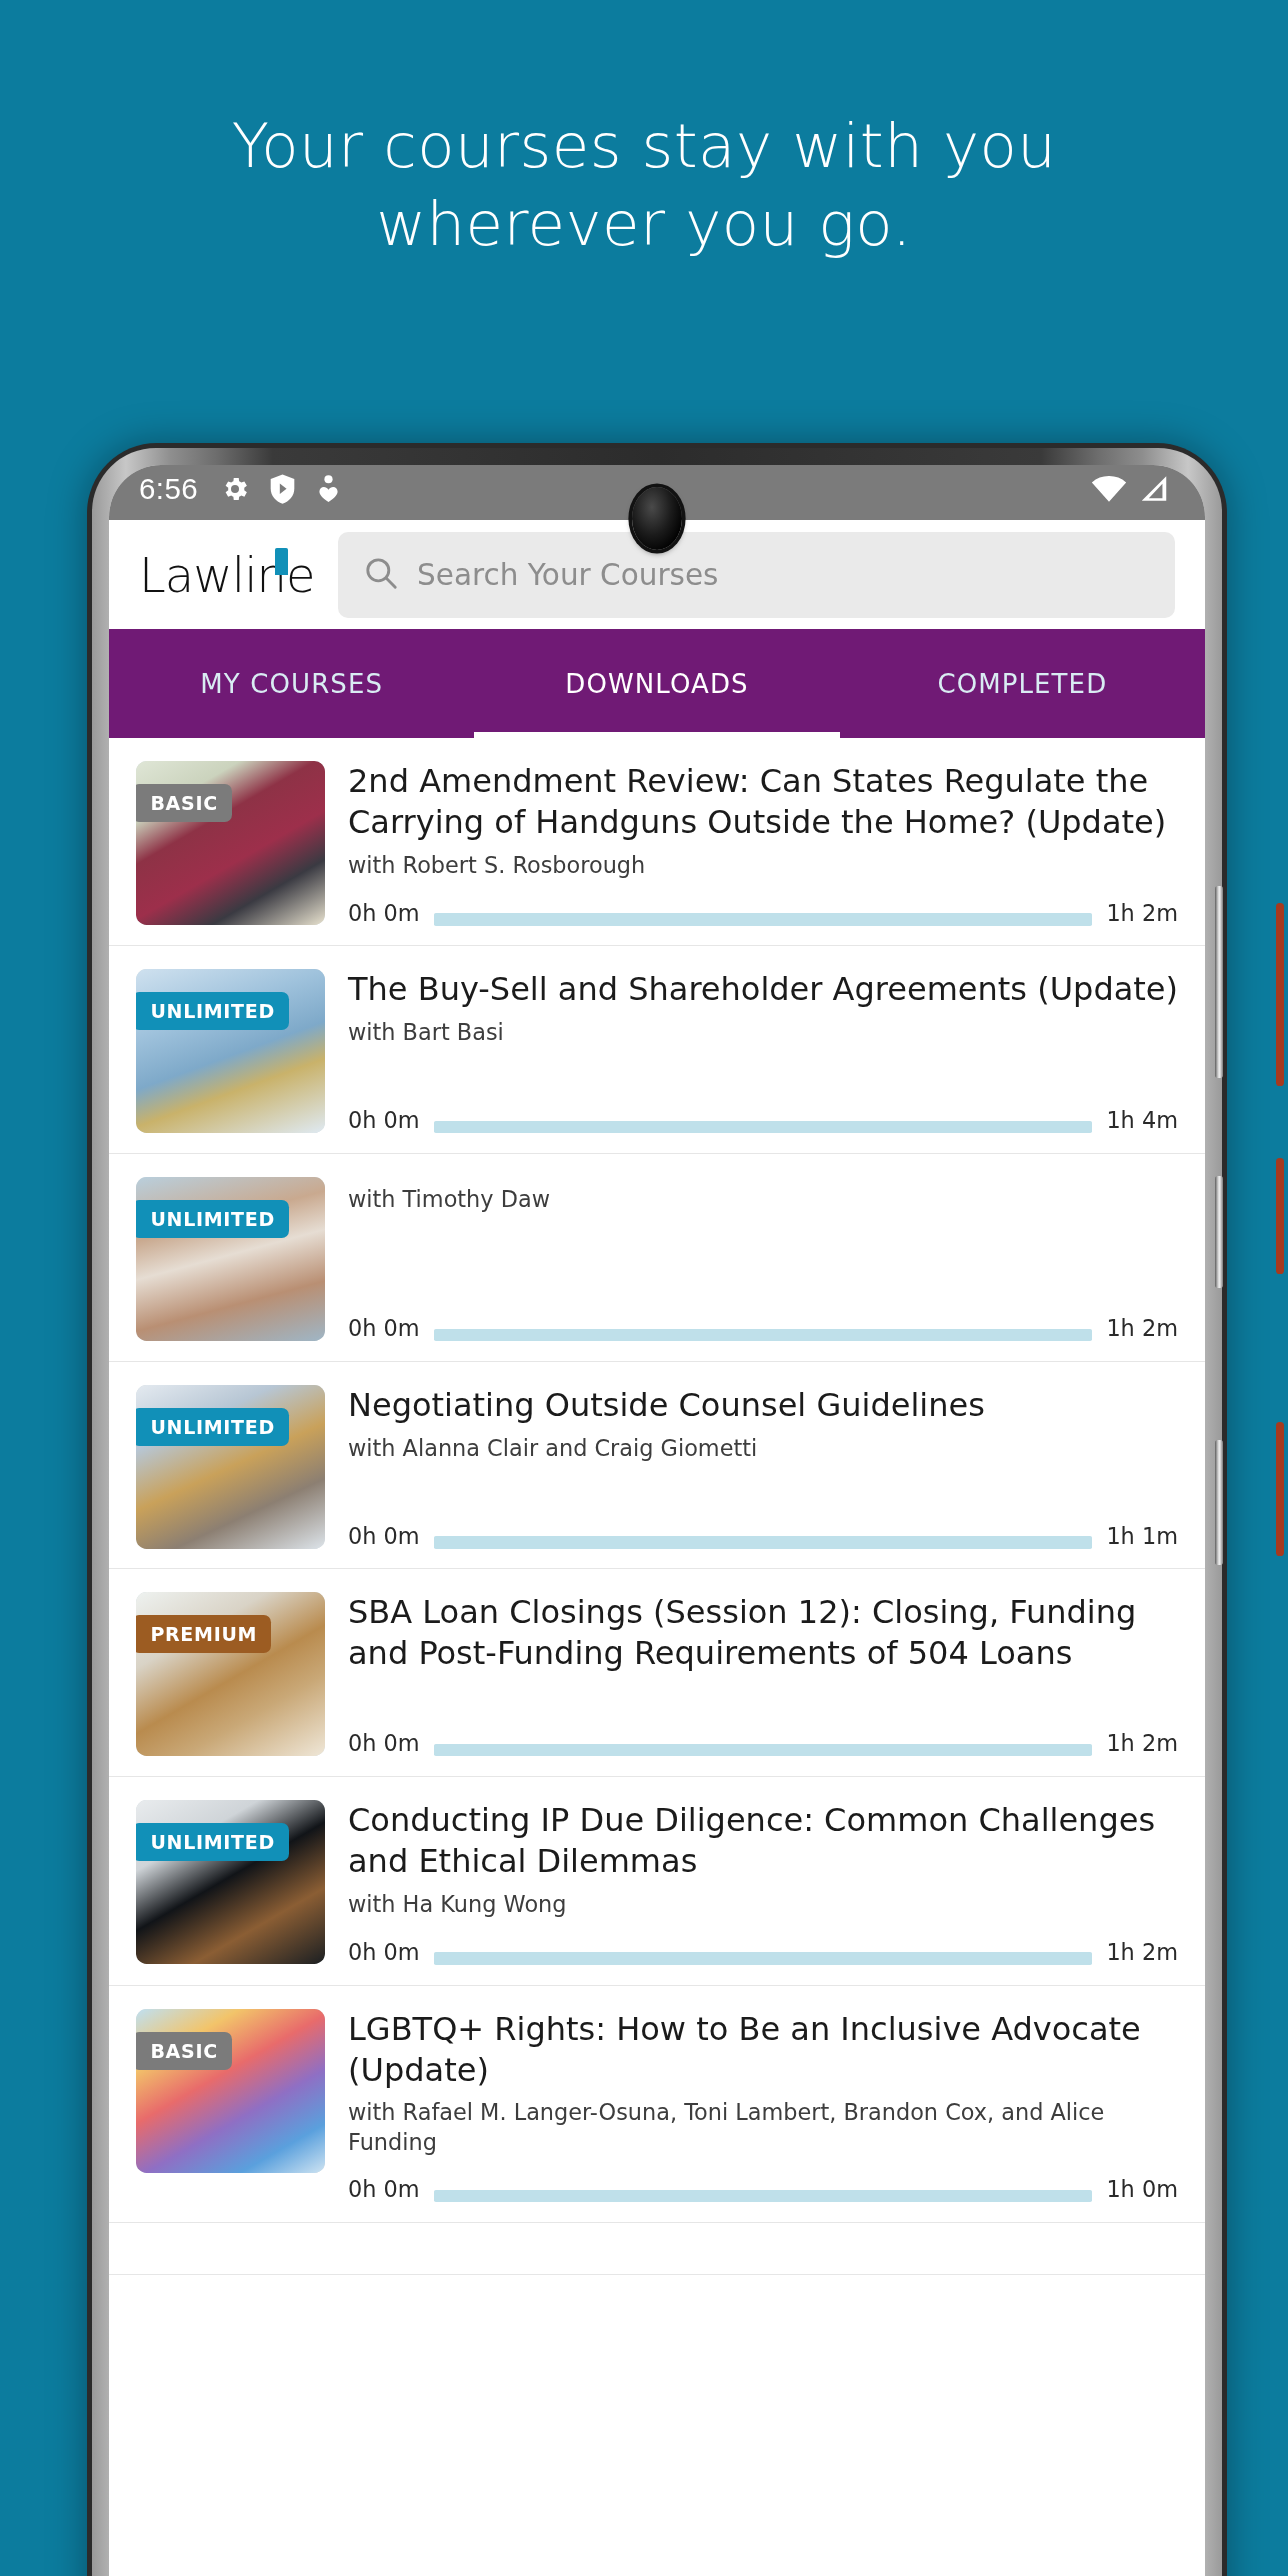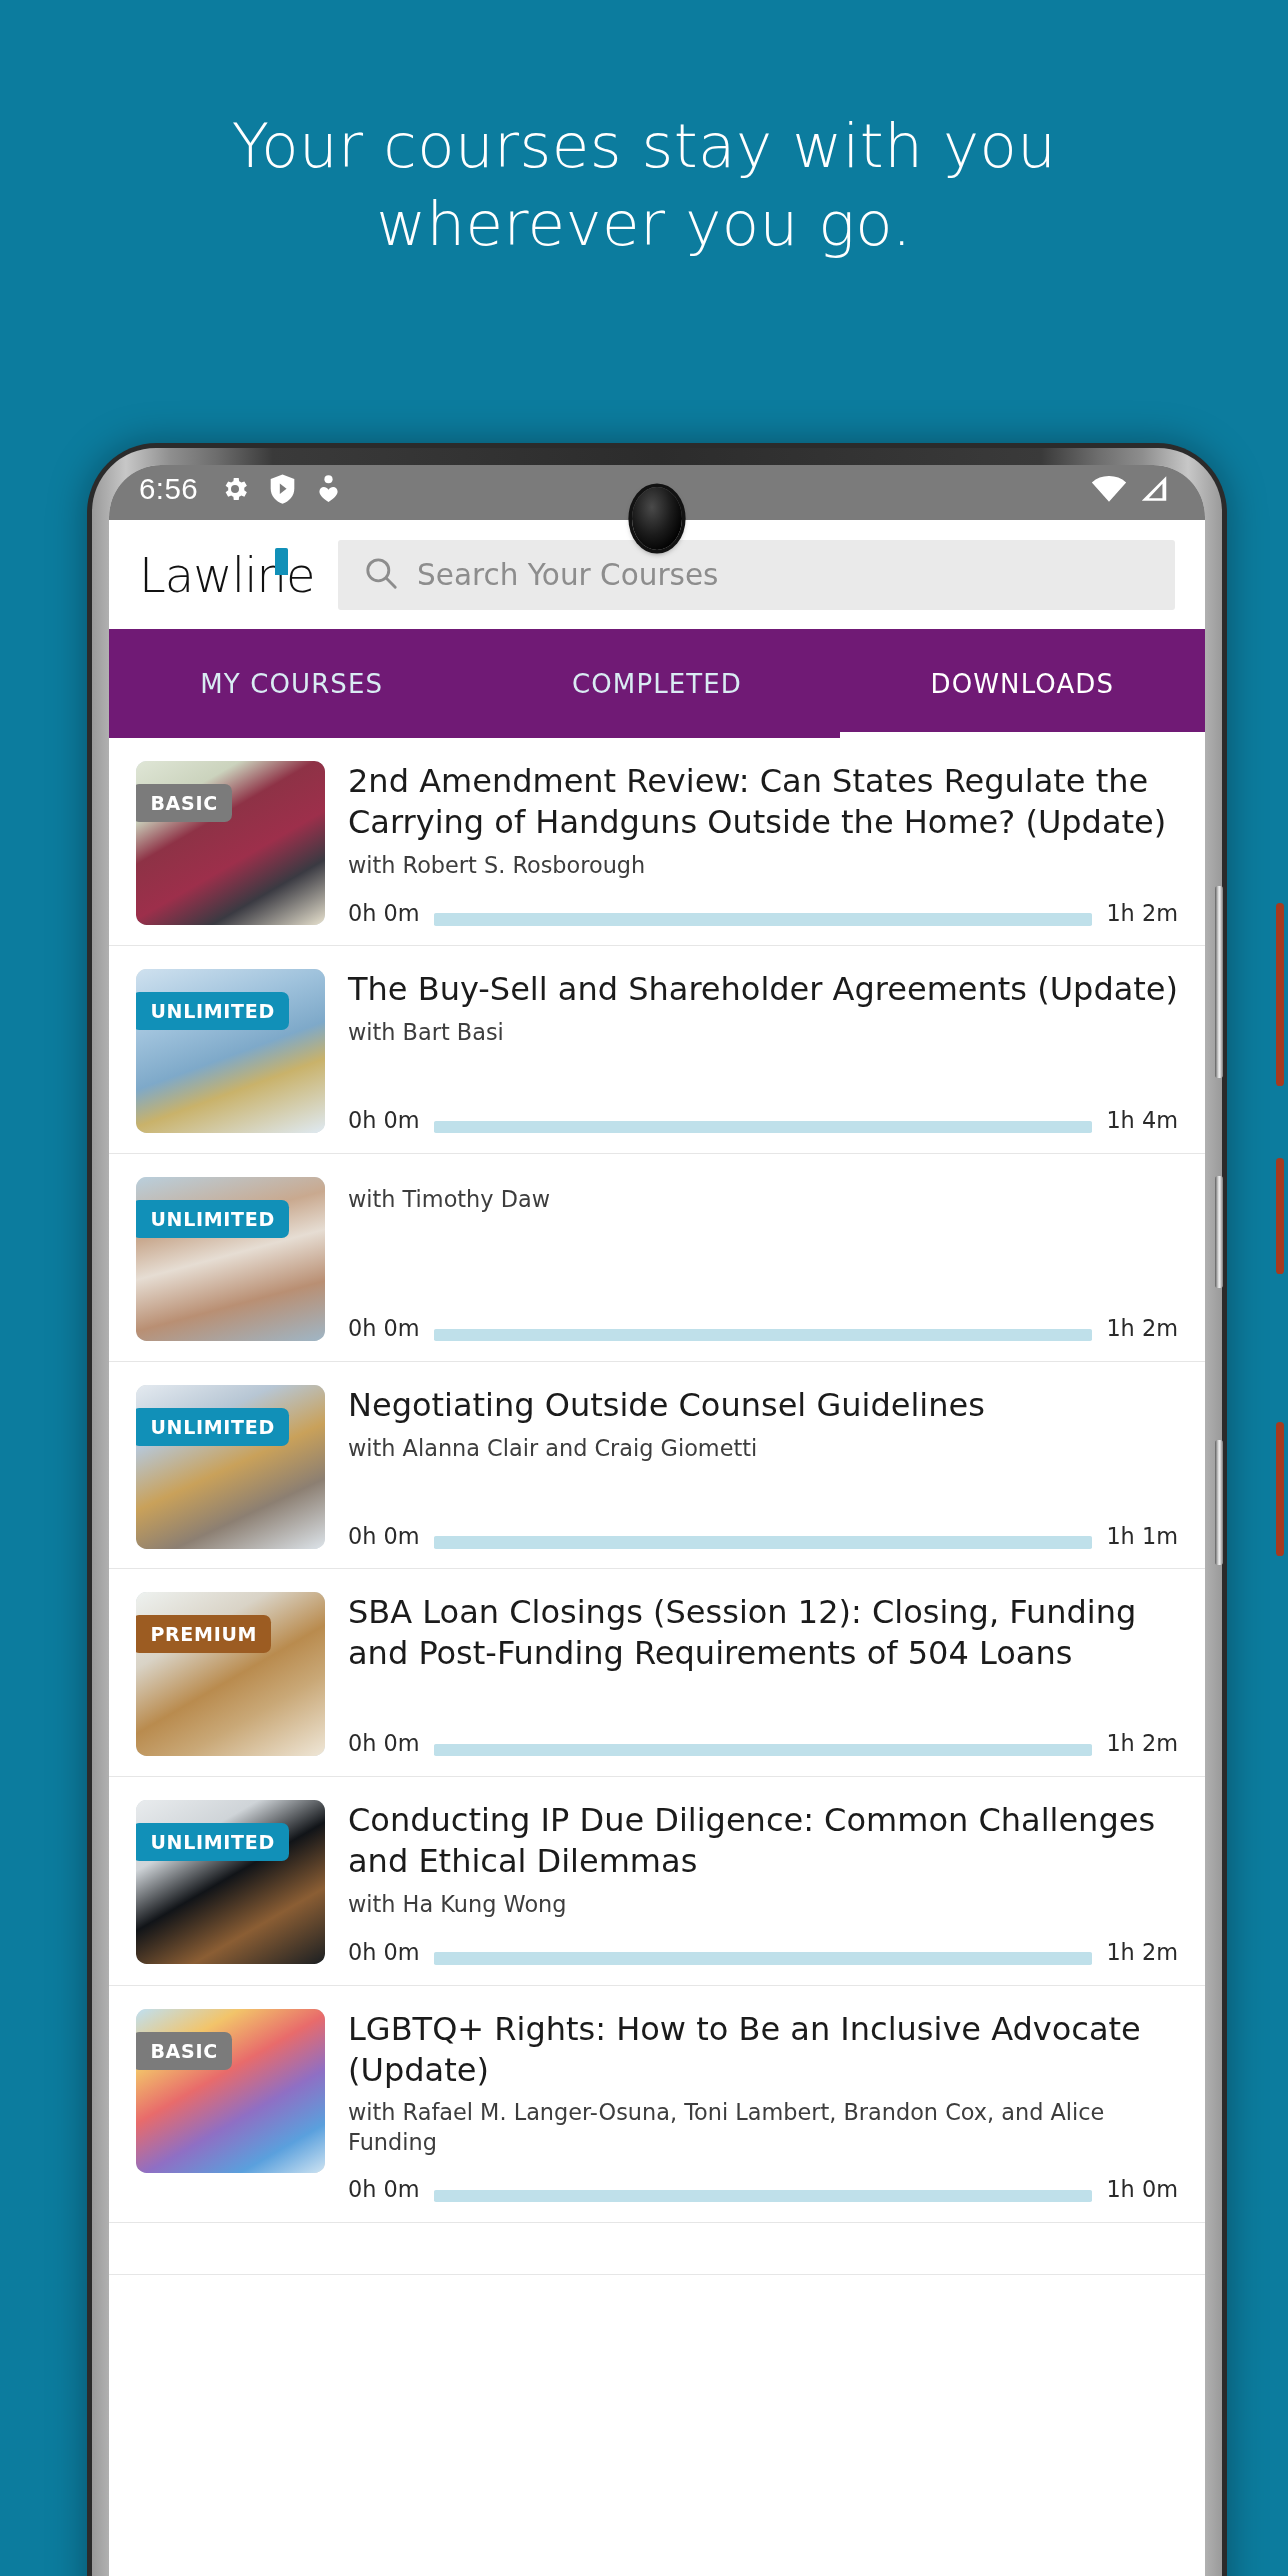--- a/index.html
+++ b/index.html
@@ -107,23 +107,23 @@
   .logo .dot {
     position:absolute;
     width:13.4px; height:27px;
     background:#1190b8;
     top:1.8px;
     left:136px;
     border-radius:1.8px 1.8px 0 0;
   }
   .searchbox {
     flex:1;
-    height:70px;
+    height:86px;
     background:#eaeaea;
-    border-radius:3px;
+    border-radius:10px;
     display:flex; align-items:center;
     padding:0 25px;
     gap:18px;
   }
   .search-ph { color:#8d8d8d; font-size:29.5px; font-family:"DejaVu Sans",sans-serif; }
 
   
   .tabbar {
     height:109px;
     background:#701a75;
@@ -305,22 +305,22 @@
           <circle cx="10.2" cy="10.2" r="7"></circle>
           <line x1="15.4" y1="15.4" x2="21.5" y2="21.5" stroke-linecap="round"></line>
         </svg>
       </span>
       <span class="search-ph">Search Your Courses</span>
     </div>
   </div>
 
   <div class="tabbar">
     <div class="tab">MY COURSES</div>
+    <div class="tab active">DOWNLOADS</div>
     <div class="tab">COMPLETED</div>
-    <div class="tab active">DOWNLOADS</div>
   </div>
 
   <div class="course-list" id="course-list">
       <div class="course-card">
     <div class="thumb">
       <div class="art" style="background:linear-gradient(150deg,#dfe6d6 0%,#cbd3bd 22%,#8e3246 38%,#9d2f4b 58%,#3a3a42 76%,#e8e2cf 100%)"></div>
       <div class="badge basic">BASIC</div>
     </div>
     <div class="card-body">
       <div class="c-title">2nd Amendment Review: Can States Regulate the Carrying of Handguns Outside the Home? (Update)</div>

